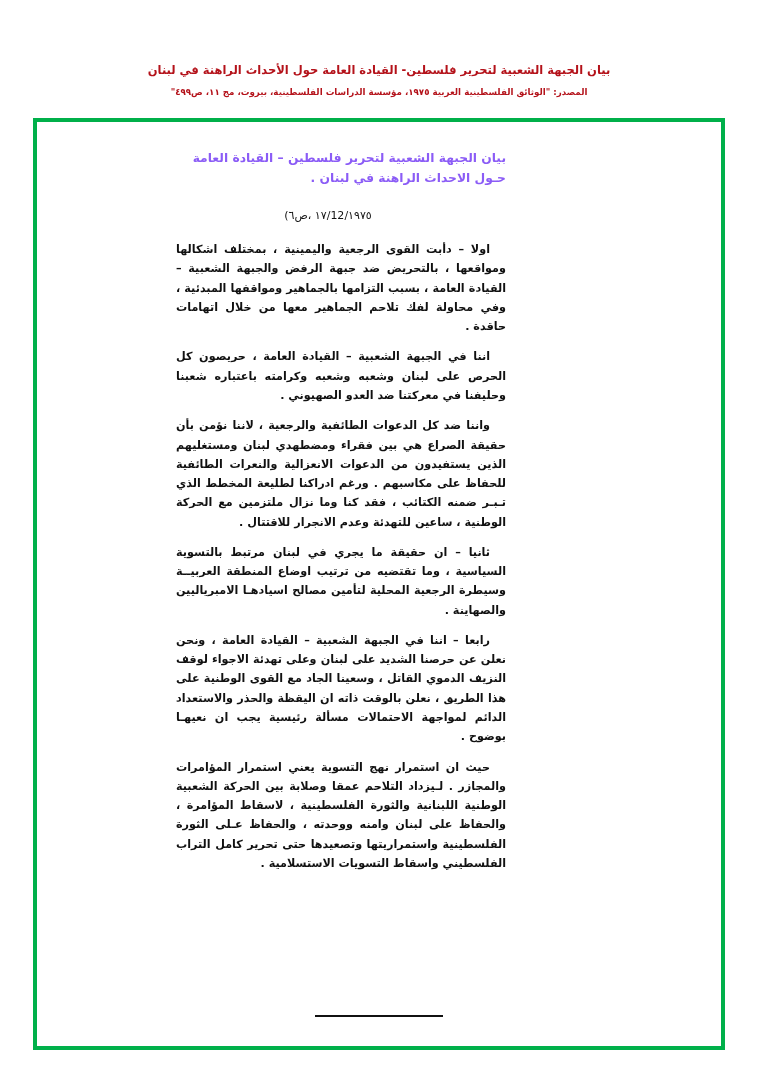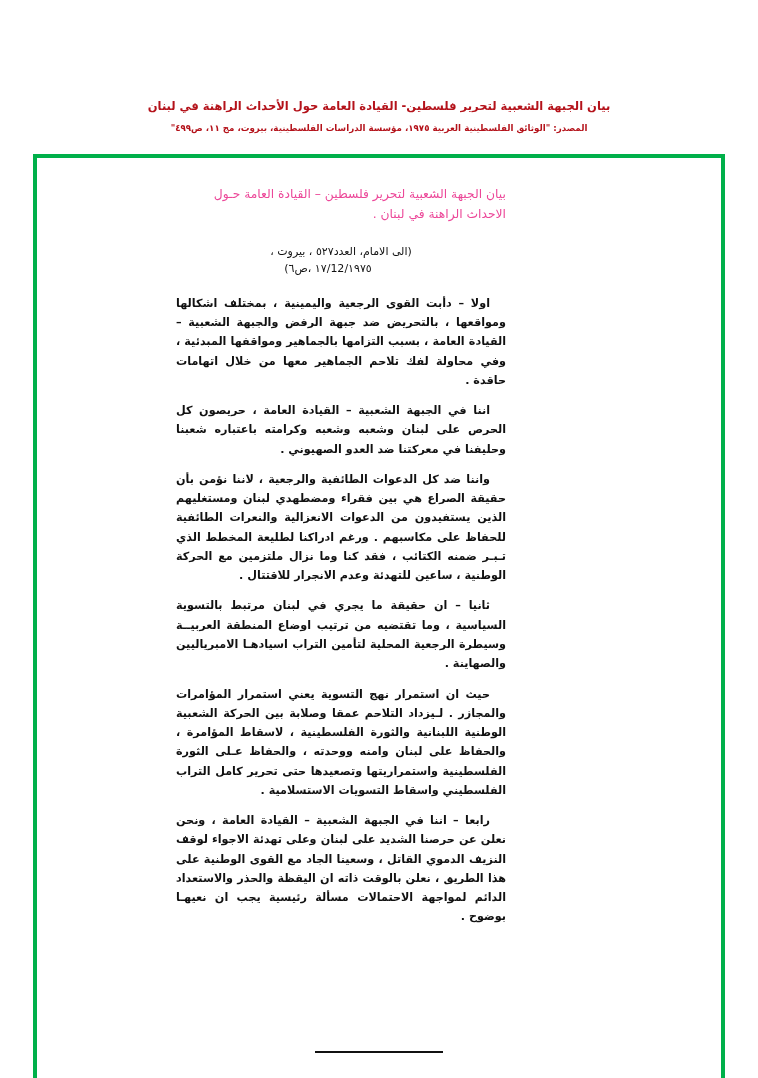--- a/index.html
+++ b/index.html
@@ -11,21 +11,20 @@
     height: 1078px;
     background: #ffffff;
     font-family: "DejaVu Sans", sans-serif;
     overflow: hidden;
   }
   .page {
     position: relative;
     width: 758px;
     height: 1028px;
     box-sizing: border-box;
-    margin-top: 36px;
   }
   
   .doc-header {
     padding-top: 62px;
     text-align: center;
   }
   .doc-header .title {
     font-size: 11.5px;
     font-weight: bold;
     color: #b4121a;
@@ -59,22 +58,22 @@
     padding: 26px 40px 20px 40px;
     box-sizing: border-box;
   }
   .col {
     width: 330px;
     margin: 0 auto 0 auto;
     margin-right: 175px;
   }
   .headline {
     font-size: 12.3px;
-    font-weight: normal;
-    color: #ec4899;
+    font-weight: bold;
+    color: #8b5cf6;
     line-height: 1.65;
     text-align: right;
     margin-bottom: 18px;
     letter-spacing: 0;
   }
   .cite {
     font-size: 11px;
     color: #111;
     line-height: 1.6;
     text-align: center;
@@ -118,29 +117,28 @@
     <div class="source">المصدر: "الوثائق الفلسطينية العربية ١٩٧٥، مؤسسة الدراسات الفلسطينية، بيروت، مج ١١، ص٤٩٩"</div>
   </div>
 
   <div class="frame">
     <div class="scan">
       <div class="col">
 
         <div class="headline">بيان الجبهة الشعبية لتحرير فلسطين – القيادة العامة حـول الاحداث الراهنة في لبنان .</div>
 
         <div class="cite">
-          <div class="l1">(الى الامام، العدد٥٢٧ ، بيروت ،</div>
           <div class="l2">١٩٧٥/12/١٧ ،ص٦)</div>
         </div>
 
         <p class="para">اولا – دأبت القوى الرجعية واليمينية ، بمختلف اشكالها ومواقعها ، بالتحريض ضد جبهة الرفض والجبهة الشعبية – القيادة العامة ، بسبب التزامها بالجماهير ومواقفها المبدئية ، وفي محاولة لفك تلاحم الجماهير معها من خلال اتهامات حاقدة .</p>
         <p class="para">اننا في الجبهة الشعبية – القيادة العامة ، حريصون كل الحرص على لبنان وشعبه وشعبه وكرامته باعتباره شعبنا وحليفنا في معركتنا ضد العدو الصهيوني .</p>
         <p class="para">واننا ضد كل الدعوات الطائفية والرجعية ، لاننا نؤمن بأن حقيقة الصراع هي بين فقراء ومضطهدي لبنان ومستغليهم الذين يستفيدون من الدعوات الانعزالية والنعرات الطائفية للحفاظ على مكاسبهم . ورغم ادراكنا لطليعة المخطط الذي تـبـر ضمنه الكتائب ، فقد كنا وما نزال ملتزمين مع الحركة الوطنية ، ساعين للتهدئة وعدم الانجرار للاقتتال .</p>
-        <p class="para">ثانيا – ان حقيقة ما يجري في لبنان مرتبط بالتسوية السياسية ، وما تقتضيه من ترتيب اوضاع المنطقة العربيــة وسيطرة الرجعية المحلية لتأمين التراب اسيادهـا الامبرياليين والصهاينة .</p>
+        <p class="para">ثانيا – ان حقيقة ما يجري في لبنان مرتبط بالتسوية السياسية ، وما تقتضيه من ترتيب اوضاع المنطقة العربيــة وسيطرة الرجعية المحلية لتأمين مصالح اسيادهـا الامبرياليين والصهاينة .</p>
+        <p class="para">رابعا – اننا في الجبهة الشعبية – القيادة العامة ، ونحن نعلن عن حرصنا الشديد على لبنان وعلى تهدئة الاجواء لوقف النزيف الدموي القاتل ، وسعينا الجاد مع القوى الوطنية على هذا الطريق ، نعلن بالوقت ذاته ان اليقظة والحذر والاستعداد الدائم لمواجهة الاحتمالات مسألة رئيسية يجب ان نعيهـا بوضوح .</p>
         <p class="para">حيث ان استمرار نهج التسوية يعني استمرار المؤامرات والمجازر . لـيزداد التلاحم عمقا وصلابة بين الحركة الشعبية الوطنية اللبنانية والثورة الفلسطينية ، لاسقاط المؤامرة ، والحفاظ على لبنان وامنه ووحدته ، والحفاظ عـلى الثورة الفلسطينية واستمراريتها وتصعيدها حتى تحرير كامل التراب الفلسطيني واسقاط التسويات الاستسلامية .</p>
-        <p class="para">رابعا – اننا في الجبهة الشعبية – القيادة العامة ، ونحن نعلن عن حرصنا الشديد على لبنان وعلى تهدئة الاجواء لوقف النزيف الدموي القاتل ، وسعينا الجاد مع القوى الوطنية على هذا الطريق ، نعلن بالوقت ذاته ان اليقظة والحذر والاستعداد الدائم لمواجهة الاحتمالات مسألة رئيسية يجب ان نعيهـا بوضوح .</p>
 
       </div>
       <div class="rule"><span></span></div>
     </div>
   </div>
 
 </div>
 
 </body></html>

